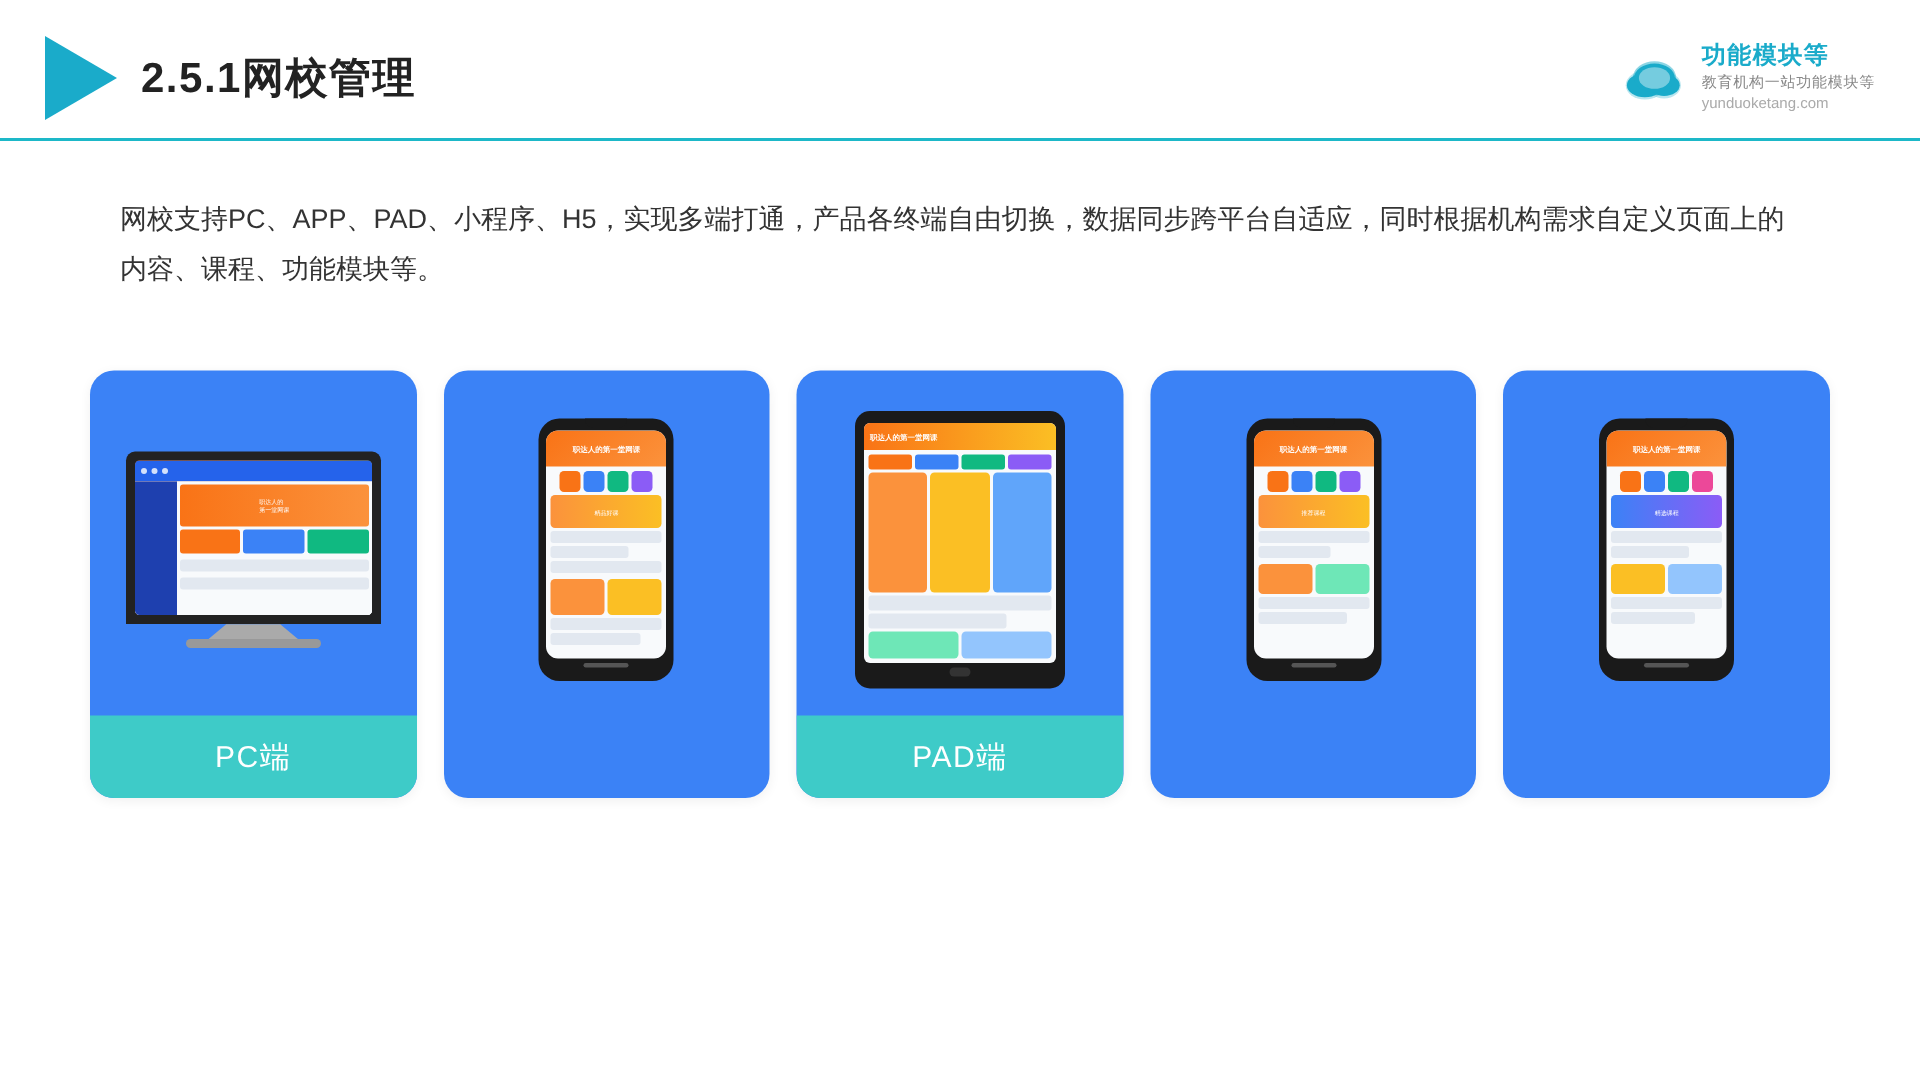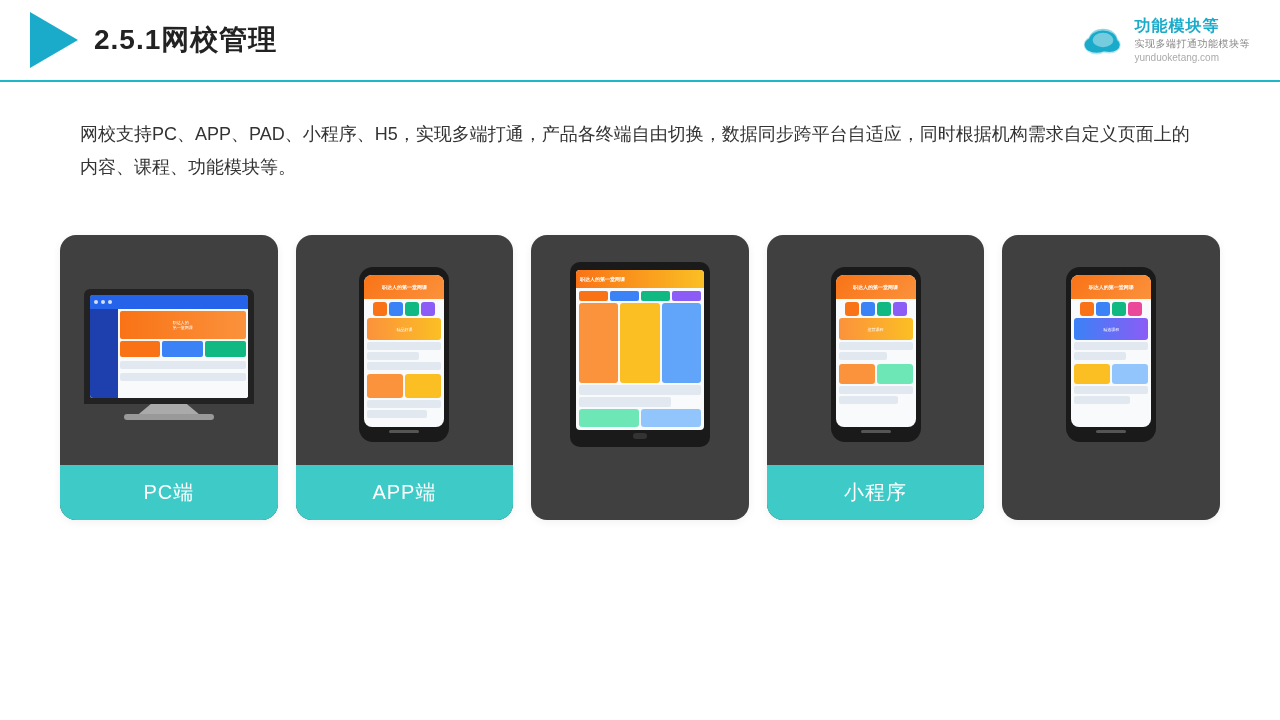--- a/index.html
+++ b/index.html
@@ -10,21 +10,21 @@
       height: 720px;
       overflow: hidden;
       position: relative;
     }
 
     
     .header {
       display: flex;
       align-items: center;
       justify-content: space-between;
-      padding: 12px 30px 12px 30px;
+      padding: 24px 30px 12px 30px;
       border-bottom: 2px solid #1db8c8;
     }
     .header-left {
       display: flex;
       align-items: center;
       gap: 16px;
     }
     .logo-triangle {
       width: 0;
       height: 0;
@@ -86,21 +86,21 @@
     
     .cards-container {
       display: flex;
       justify-content: center;
       gap: 18px;
       padding: 20px 60px 30px 60px;
       margin-top: 10px;
     }
 
     .device-card {
-      background: #404040;
+      background: #3b82f6;
       border-radius: 16px;
       width: 220px;
       display: flex;
       flex-direction: column;
       align-items: center;
       overflow: hidden;
       box-shadow: 0 2px 8px rgba(0,0,0,0.06);
     }
 
     .device-image-area {
@@ -367,21 +367,21 @@
         <ellipse cx="38" cy="28" rx="14" ry="11" fill="#1aabca" opacity="0.3"></ellipse>
         <ellipse cx="30" cy="22" rx="18" ry="14" fill="#1aabca" opacity="0.5"></ellipse>
         <ellipse cx="22" cy="28" rx="15" ry="10" fill="#1aabca"></ellipse>
         <ellipse cx="38" cy="28" rx="13" ry="9" fill="#1aabca"></ellipse>
         <ellipse cx="30" cy="22" rx="17" ry="12" fill="#1aabca"></ellipse>
         <ellipse cx="30" cy="22" rx="13" ry="9" fill="white" opacity="0.4"></ellipse>
       </svg>
       <div class="brand-text-col">
         <span class="brand-name">功能模块等</span>
         <span class="brand-sub">
-          <span>实现多端打通</span><span>功能模块等</span>
+          <span>教育机构一站</span><span>功能模块等</span>
         </span>
         <span class="brand-url">yunduoketang.com</span>
       </div>
     </div>
   </div>
 </div>
 
 <div class="description">
   <span>网校支持PC、APP、PAD、小程序、H5，实现多端打通，产品各终端自由切换，数据同步跨平台自适应，同时根据机构需求自定义页面上的内容、课程、功能模块等。</span>
 </div>
@@ -445,21 +445,20 @@
                 <div style="flex:1;height:24px;background:#fbbf24;border-radius:3px;"></div>
               </div>
               <div class="phone-list-item"></div>
               <div class="phone-list-item" style="width:80%;"></div>
             </div>
           </div>
           <div class="phone-home-bar"></div>
         </div>
       </div>
     </div>
-    <div class="device-label">APP端</div>
   </div>
 
   <div class="device-card">
     <div class="device-image-area">
       <div>
         <div class="tablet-outer">
           <div class="tablet-screen">
             <div class="tablet-top-bar">
               <span style="font-size:5px;font-weight:bold;">职达人的第一堂网课</span>
             </div>
@@ -480,20 +479,21 @@
               <div style="display:flex;gap:2px;">
                 <div style="flex:1;height:18px;background:#6ee7b7;border-radius:3px;"></div>
                 <div style="flex:1;height:18px;background:#93c5fd;border-radius:3px;"></div>
               </div>
             </div>
           </div>
           <div class="tablet-home-button"></div>
         </div>
       </div>
     </div>
+    <div class="device-label">PAD端</div>
   </div>
 
   <div class="device-card">
     <div class="device-image-area">
       <div class="phone-mockup">
         <div class="phone-outer">
           <div class="phone-notch"></div>
           <div class="phone-screen">
             <div class="phone-screen-top">职达人的第一堂网课</div>
             <div class="phone-screen-body">
@@ -511,21 +511,20 @@
                 <div style="flex:1;height:20px;background:#6ee7b7;border-radius:3px;"></div>
               </div>
               <div class="phone-list-item"></div>
               <div class="phone-list-item" style="width:80%;"></div>
             </div>
           </div>
           <div class="phone-home-bar"></div>
         </div>
       </div>
     </div>
-    <div class="device-label">小程序</div>
   </div>
 
   <div class="device-card">
     <div class="device-image-area">
       <div class="phone-mockup">
         <div class="phone-outer">
           <div class="phone-notch"></div>
           <div class="phone-screen">
             <div class="phone-screen-top">职达人的第一堂网课</div>
             <div class="phone-screen-body">

